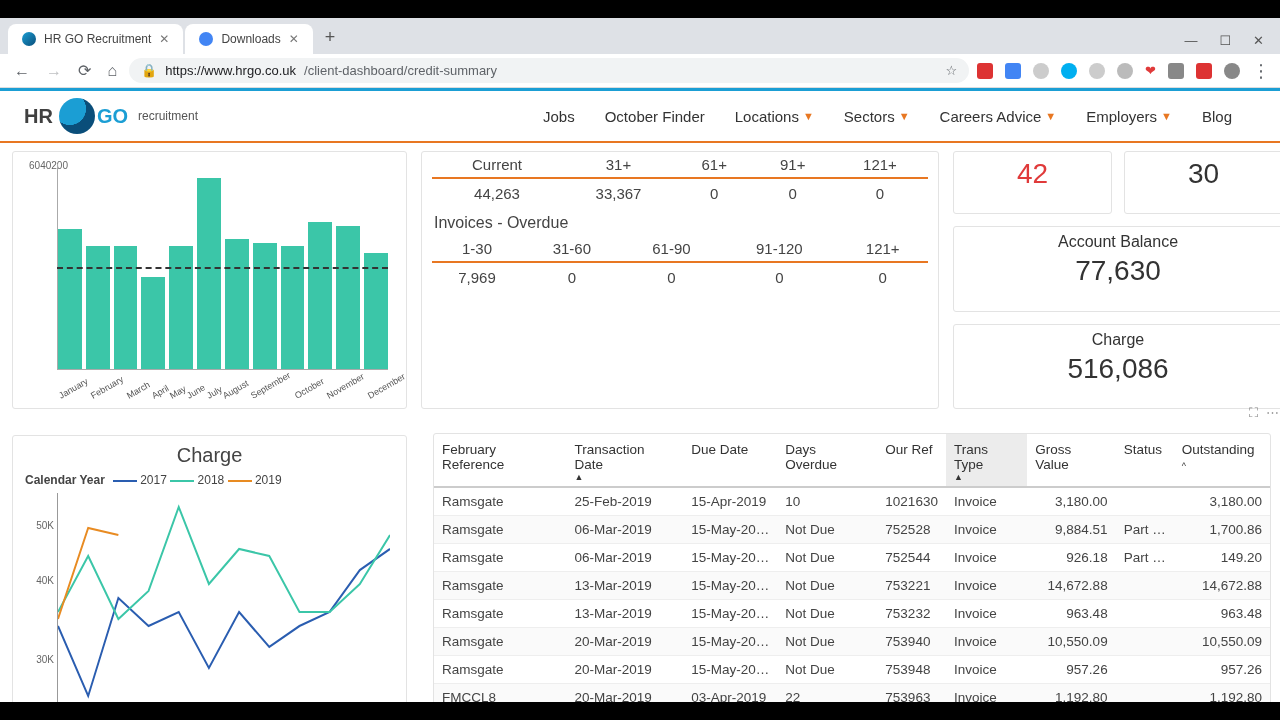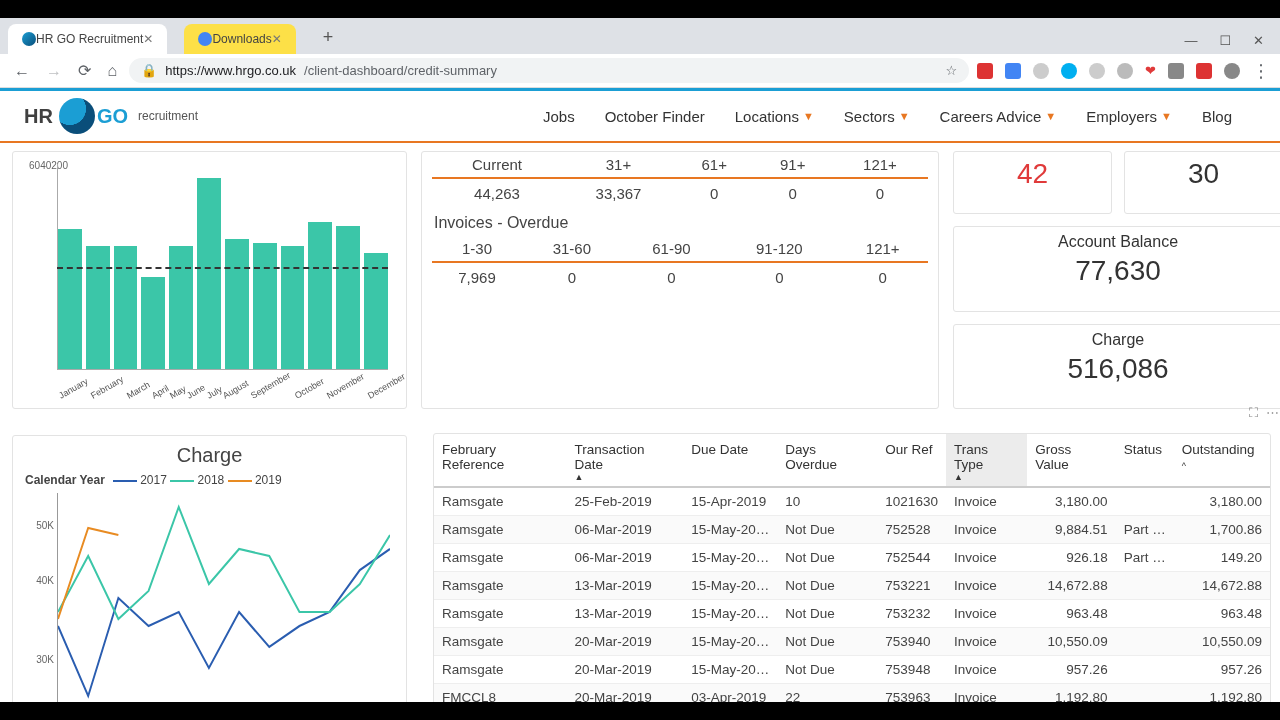--- a/index.html
+++ b/index.html
@@ -2,22 +2,22 @@
 <html><head>
 <meta charset="utf-8">
 <style>
   * { box-sizing: border-box; margin: 0; padding: 0; }
   body { font-family: "Segoe UI", Arial, sans-serif; font-size: 13px; color: #333; background: #fff; width: 1280px; height: 720px; overflow: hidden; }
   .letterbox-top, .letterbox-bottom { background: #000; width: 100%; }
   .letterbox-top { height: 18px; }
   .letterbox-bottom { height: 18px; }
   .browser-frame { background: #fff; }
   .tab-bar { height: 36px; background: #dee1e6; display: flex; align-items: flex-end; padding: 0 8px; }
-  .tab { display: flex; align-items: center; padding: 8px 14px; background: #fff; border-radius: 8px 8px 0 0; font-size: 12px; color: #444; margin-right: 17px; max-width: 200px; }
-  .tab.inactive { background: #fde047; }
+  .tab { display: flex; align-items: center; gap: 8px; padding: 8px 14px; background: #fff; border-radius: 8px 8px 0 0; font-size: 12px; color: #444; margin-right: 2px; max-width: 200px; }
+  .tab.inactive { background: #ffffff; }
   .tab .favicon { width: 14px; height: 14px; border-radius: 50%; display: inline-block; }
   .tab .close { color: #777; font-size: 12px; }
   .newtab { padding: 6px 10px; color: #555; font-size: 18px; }
   .addr-bar { height: 34px; display: flex; align-items: center; gap: 8px; padding: 0 10px; border-bottom: 1px solid #ddd; }
   .nav-icon { color: #5f6368; font-size: 16px; padding: 4px; }
   .addr { flex: 1; display: flex; align-items: center; gap: 8px; background: #f1f3f4; border-radius: 14px; padding: 5px 12px; font-size: 13px; }
   .addr .lock { color: #5f6368; }
   .addr .domain { color: #202124; }
   .addr .path { color: #5f6368; }
   .ext-icons { display: flex; gap: 12px; align-items: center; }

